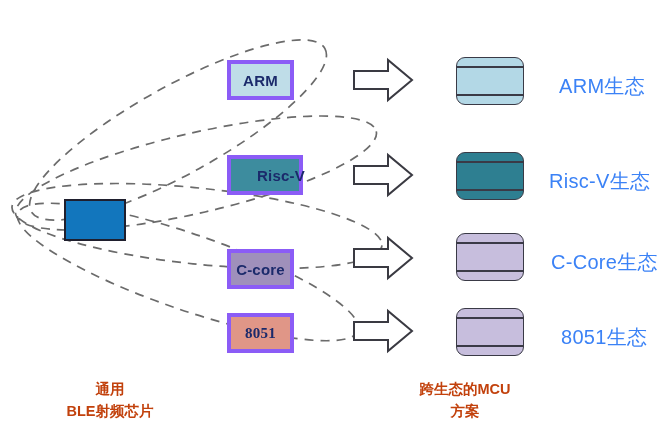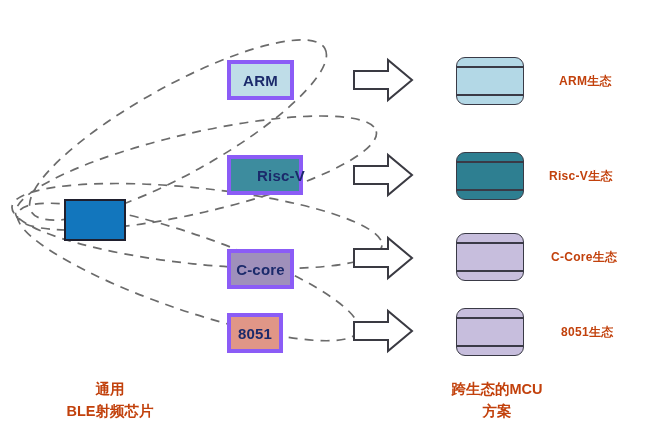--- a/index.html
+++ b/index.html
@@ -71,23 +71,23 @@
     right: 0;
     height: 1.6px;
     background: #3a3a46;
   }
   .eco-band.top { top: 8px; }
   .eco-band.bottom { bottom: 8px; }
 
   
   .eco-label {
     position: absolute;
-    font-size: 12px;
-    font-weight: 700;
-    color: #c2410c;
+    font-size: 20px;
+    font-weight: 400;
+    color: #3b82f6;
     white-space: nowrap;
     letter-spacing: 0.3px;
   }
 
   
   .caption {
     position: absolute;
     text-align: center;
     color: #c2410c;
     font-size: 14.5px;
@@ -118,21 +118,21 @@
   </div>
 
   <div class="plat-box" style="left:227px; top:155px; width:76px; height:40px; background:#3d8c9e;padding-left:32px;">
     <span class="plat-label">Risc-V</span>
   </div>
 
   <div class="plat-box" style="left:227px; top:249px; width:67px; height:40px; background:#9f90bb;">
     <span class="plat-label">C-core</span>
   </div>
 
-  <div class="plat-box" style="left:227px; top:313px; width:56px; height:40px; background:#e09687;">
+  <div class="plat-box" style="left:227px; top:313px; width:67px; height:40px; background:#e09687;font-family:Liberation Serif, serif;">
     <span class="plat-label">8051</span>
   </div>
 
   <svg class="arrow" style="left:352px; top:57px;" viewBox="0 0 62 46">
     <polygon points="2,14 36,14 36,3 60,23 36,43 36,32 2,32" fill="#ffffff" stroke="#3a3a42" stroke-width="2" stroke-linejoin="miter"></polygon>
   </svg>
 
   <svg class="arrow" style="left:352px; top:152px;" viewBox="0 0 62 46">
     <polygon points="2,14 36,14 36,3 60,23 36,43 36,32 2,32" fill="#ffffff" stroke="#3a3a42" stroke-width="2" stroke-linejoin="miter"></polygon>
   </svg>
@@ -172,18 +172,18 @@
   <div class="eco-label" style="left:551px; top:249px;">C-Core生态</div>
 
   <div class="eco-label" style="left:561px; top:324px;">8051生态</div>
 
   <div class="caption" style="left:20px; top:378px; width:180px;">
     <span class="line">通用</span>
     <span class="line">BLE射频芯片</span>
   </div>
 
 
-  <div class="caption" style="left:412px; top:378px; width:170px;">
+  <div class="caption" style="left:380px; top:378px; width:170px;">
     <span class="line">跨生态的MCU</span>
     <span class="line">方案</span>
   </div>
 
 </div>
 
 </body></html>

